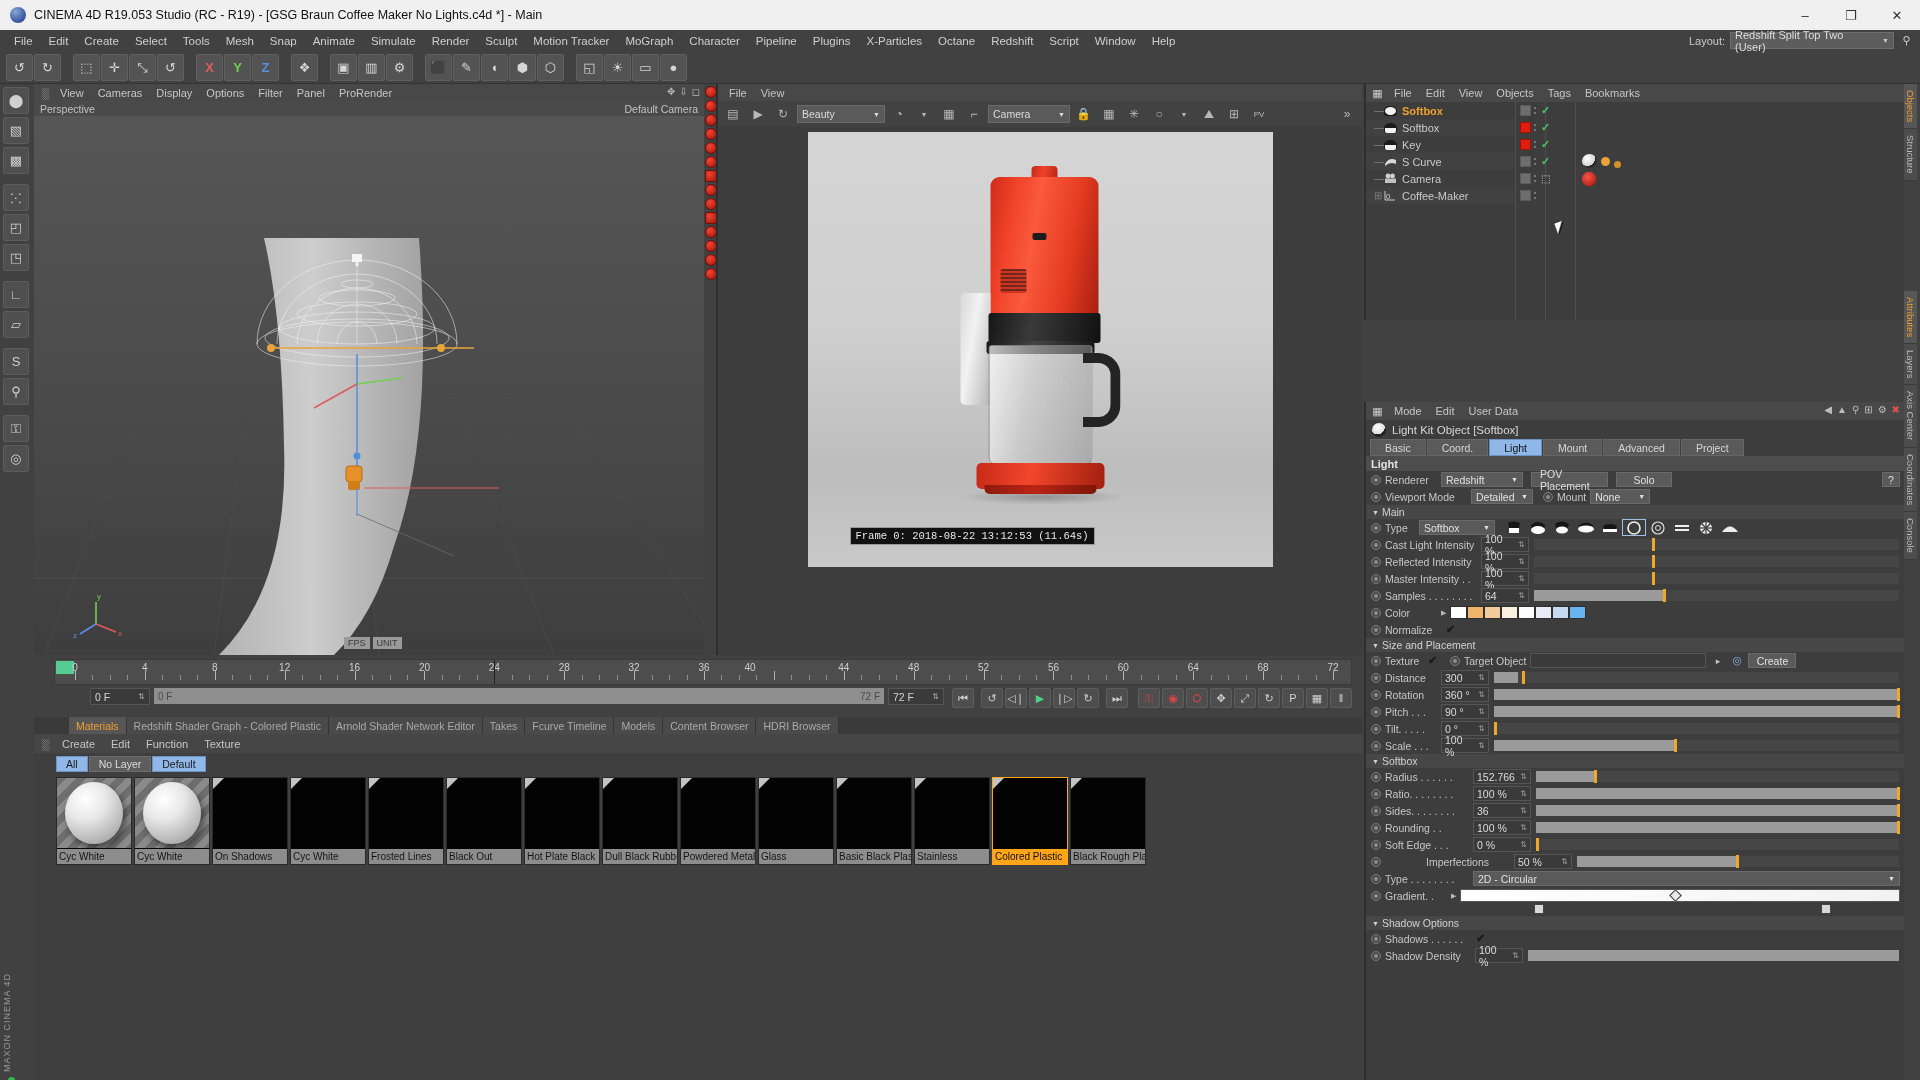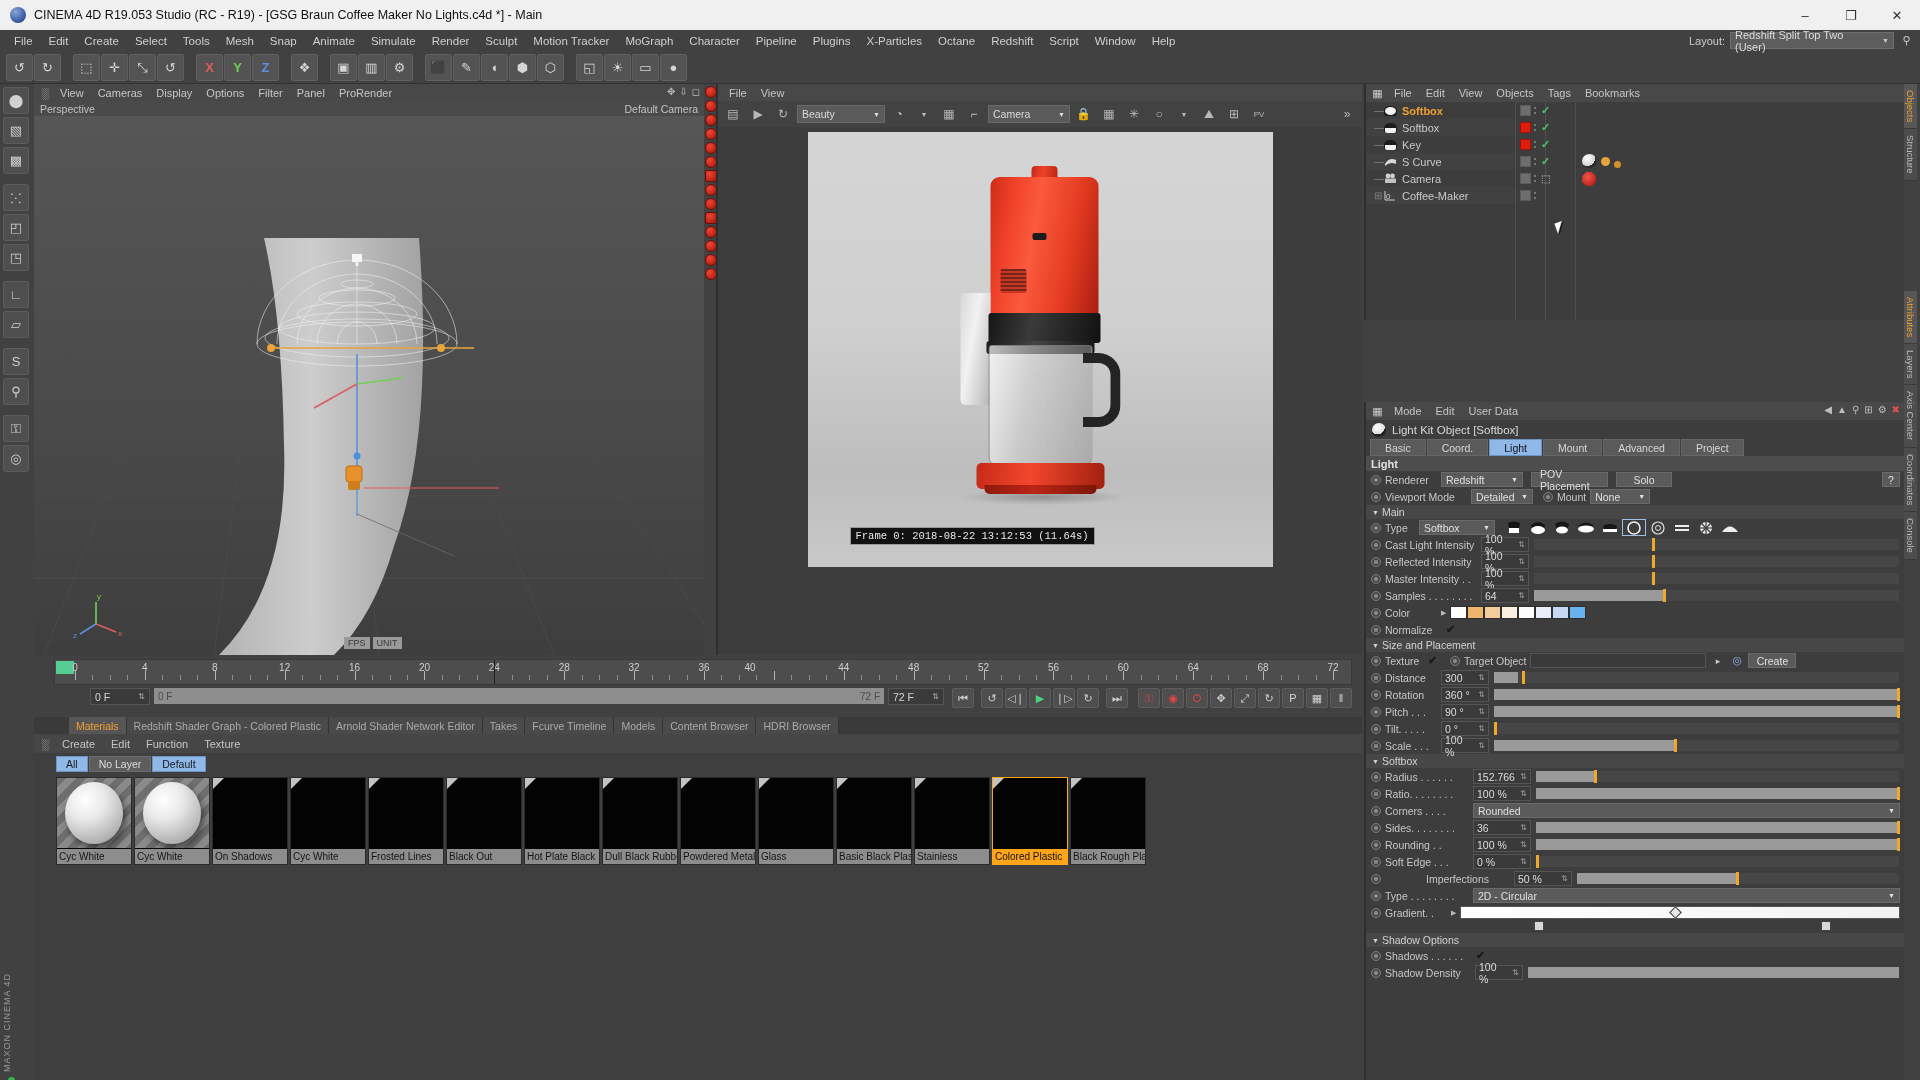--- a/index.html
+++ b/index.html
@@ -1178,28 +1178,20 @@
               <span>100 %</span>
               <span class="spin">⇅</span>
             </div>
             <div class="slider" style="margin-right: 4px;">
               <div class="fill" style="width: 100%;"></div>
               <div class="knob" style="left: calc(100% - 2px);"></div>
             </div>
           </div>
         </div>
 
-      <div class="prow">
-        <span class="rad"></span>
-        <span class="plab" style="width:84px">Corners . . . .</span>
-        <div class="pdd" style="flex:1;margin-right:4px">
-          <span>Rounded</span>
-          <span class="arw">▼</span>
-        </div>
-      </div>
 
       <div id="softboxparams2">
           <div class="prow">
             <span class="rad"></span>
             <span class="plab" style="width: 84px;">Sides. . . . . . . .</span>
             <div class="pfield" style="width: 58px;">
               <span>36</span>
               <span class="spin">⇅</span>
             </div>
             <div class="slider" style="margin-right: 4px;">

